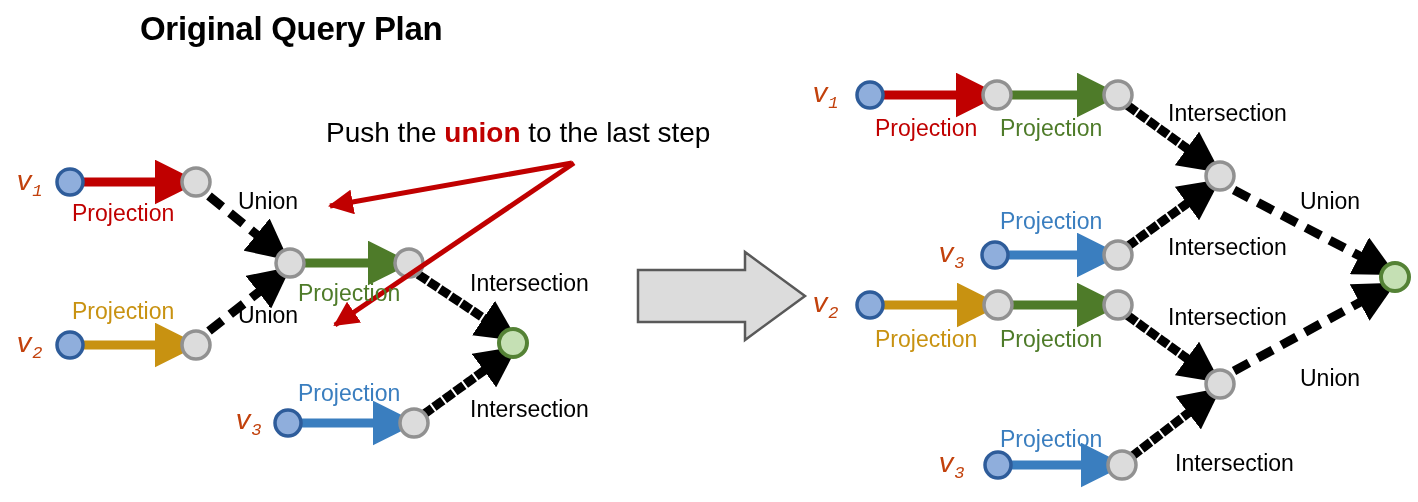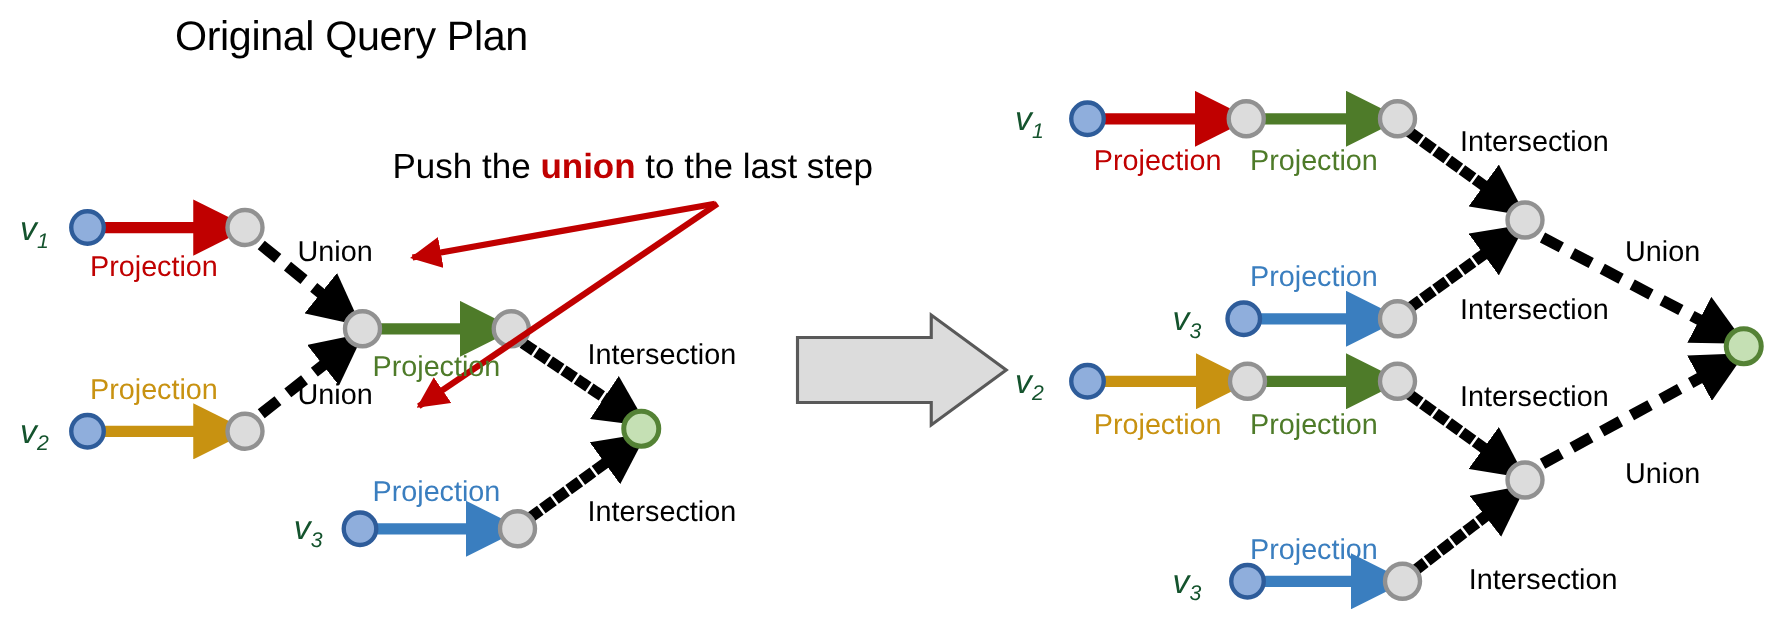--- a/index.html
+++ b/index.html
@@ -1,21 +1,21 @@
 <!DOCTYPE html>
 <html><head>
 <meta charset="utf-8">
 <style>
   html,body{margin:0;padding:0;background:#ffffff;}
   body{width:1418px;height:502px;overflow:hidden;font-family:"Liberation Sans",sans-serif;}
   #stage{position:relative;width:1418px;height:502px;background:#fff;}
   svg#canvas{position:absolute;left:0;top:0;width:1418px;height:502px;}
-  .ttl{position:absolute;font-weight:normal;font-size:33px;color:#000;letter-spacing:-0.3px;white-space:nowrap;font-family:"Liberation Sans",sans-serif;}
+  .ttl{position:absolute;font-weight:bold;font-size:33px;color:#000;letter-spacing:-0.3px;white-space:nowrap;font-family:"Liberation Sans",sans-serif;}
   .lbl{position:absolute;font-size:23px;white-space:nowrap;font-family:"Liberation Sans",sans-serif;color:#000;}
-  .vtx{position:absolute;font-size:27px;white-space:nowrap;font-family:Liberation Sans, sans-serif;font-style:italic;color:#14532d;}
+  .vtx{position:absolute;font-size:27px;white-space:nowrap;font-family:Liberation Mono, monospace;font-style:italic;color:#c2410c;}
   .vtx sub{font-size:17px;font-style:italic;}
   .ann{position:absolute;font-size:28px;white-space:nowrap;color:#000;font-family:"Liberation Sans",sans-serif;}
   .ann b{color:#C00000;font-weight:bold;}
 </style>
 </head>
 <body>
 
 <div id="stage">
 
   <svg id="canvas" viewBox="0 0 1418 502">
@@ -97,21 +97,21 @@
       <circle cx="998" cy="465" r="13" fill="#8FAEDC" stroke="#2E5C9A" stroke-width="3.5"></circle>
       <circle cx="1122" cy="465" r="14" fill="#DCDCDC" stroke="#919191" stroke-width="3.5"></circle>
       <circle cx="1220" cy="176" r="14" fill="#DCDCDC" stroke="#919191" stroke-width="3.5"></circle>
       <circle cx="1220" cy="384" r="14" fill="#DCDCDC" stroke="#919191" stroke-width="3.5"></circle>
       <circle cx="1395" cy="277" r="14" fill="#C5E0B4" stroke="#548235" stroke-width="4"></circle>
     </g>
   </svg>
 
   <div class="ttl" style="left:140px;top:10px;">Original Query Plan</div>
 
-  <div class="ann" style="left:314px;top:117px;text-align:right;">
+  <div class="ann" style="left:326px;top:117px;text-align:right;">
     <span>Push the </span><b>union</b><span> to the last step</span>
   </div>
 
   <div id="labels">
       <div class="vtx" style="left: 16px; top: 168px;"><span>v</span><sub>1</sub></div>
       <div class="vtx" style="left: 16px; top: 330px;"><span>v</span><sub>2</sub></div>
       <div class="vtx" style="left: 235px; top: 407px;"><span>v</span><sub>3</sub></div>
       <div class="lbl" style="left: 72px; top: 200px; color: rgb(192, 0, 0);">Projection</div>
       <div class="lbl" style="left: 238px; top: 188px; color: rgb(0, 0, 0);">Union</div>
       <div class="lbl" style="left: 72px; top: 298px; color: rgb(200, 146, 17);">Projection</div>

